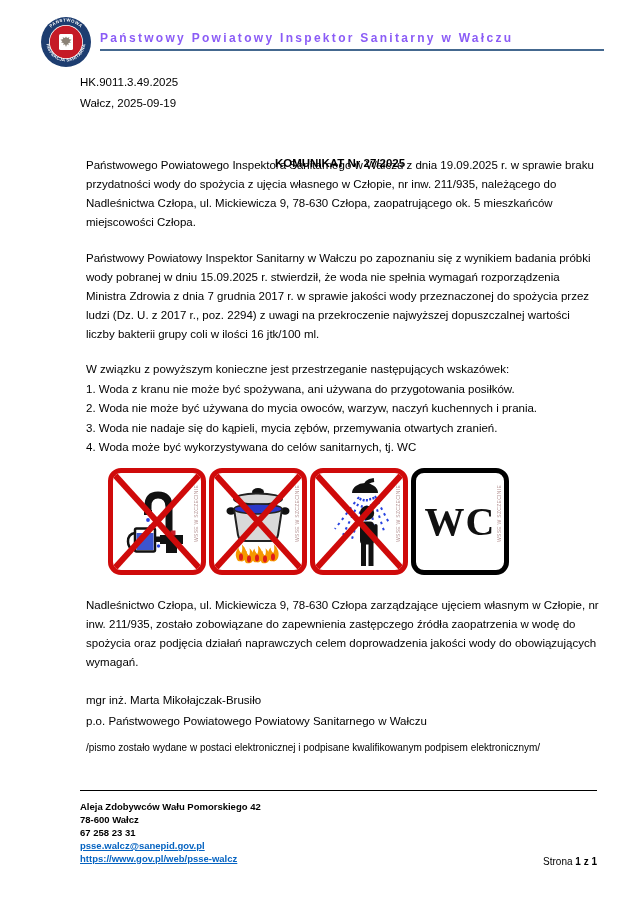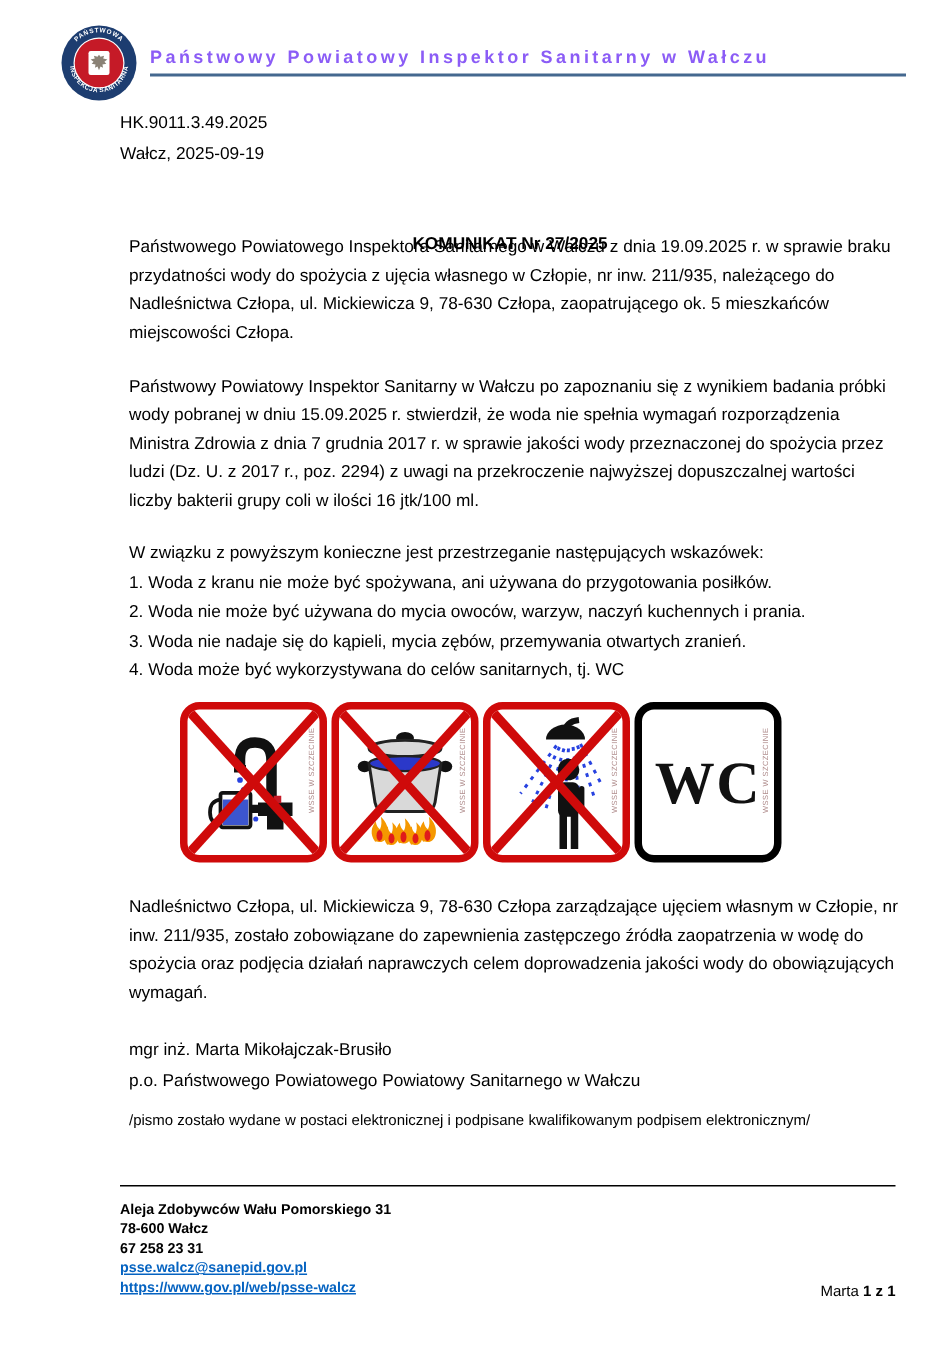--- a/index.html
+++ b/index.html
@@ -18,21 +18,21 @@
   .ref-block{position:absolute;left:80px;top:72px;line-height:21px;}
   
   .doc-title{position:absolute;left:80px;top:125px;width:520px;text-align:center;font-weight:bold;font-size:11.5px;margin-top:32px;}
   
   .para{position:absolute;left:86px;width:515px;margin:0;line-height:19px;}
   .p1{top:156px;}
   .p2{top:249px;}
   .p3{top:596px;}
   .guidelines{position:absolute;left:86px;top:360px;width:520px;line-height:19.5px;}
   
-  .picto-row{position:absolute;left:120px;top:468px;display:flex;gap:3px;}
+  .picto-row{position:absolute;left:108px;top:468px;display:flex;gap:3px;}
   .picto{
     position:relative;width:88px;height:97px;background:#fff;
     border:5px solid #cf0a0a;border-radius:13px;overflow:hidden;
   }
   .picto.allowed{border-color:#000;}
   .picto svg{position:absolute;left:0;top:0;width:100%;height:100%;}
   .wc-label{
     position:absolute;left:0;top:0;width:100%;height:100%;
     display:flex;align-items:center;justify-content:center;
     font-family:"Liberation Serif",serif;font-weight:bold;font-size:40px;letter-spacing:1px;color:#111;
@@ -192,24 +192,24 @@
 
   <div class="signature">
     <div>mgr inż. Marta Mikołajczak-Brusiło</div>
     <div>p.o. Państwowego Powiatowego Powiatowy Sanitarnego w Wałczu</div>
   </div>
 
   <div class="e-note">/pismo zostało wydane w postaci elektronicznej i podpisane kwalifikowanym podpisem elektronicznym/</div>
 
   <div class="footer-rule"></div>
   <div class="footer">
-    <div>Aleja Zdobywców Wału Pomorskiego 31</div>
+    <div>Aleja Zdobywców Wału Pomorskiego 42</div>
     <div>78-600 Wałcz</div>
     <div>67 258 23 31</div>
     <div><a>psse.walcz@sanepid.gov.pl</a></div>
     <div><a>https://www.gov.pl/web/psse-walcz</a></div>
   </div>
   <div class="page-num">
-    <span>Marta</span>
+    <span>Strona</span>
     <b>1 z 1</b>
   </div>
 
 </div>
 
 </body></html>

